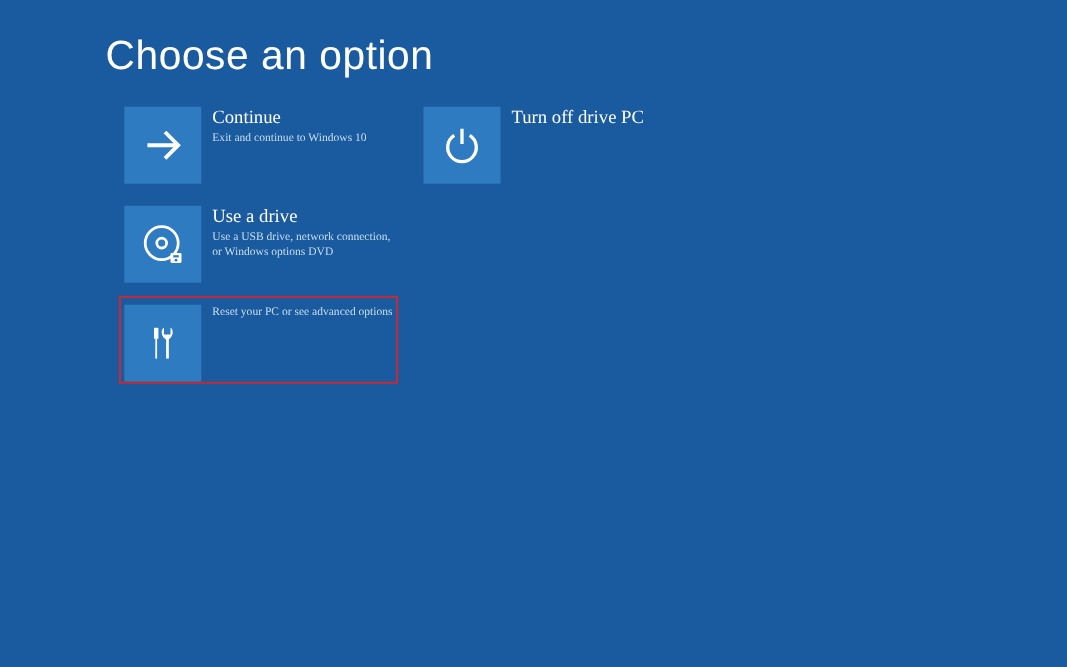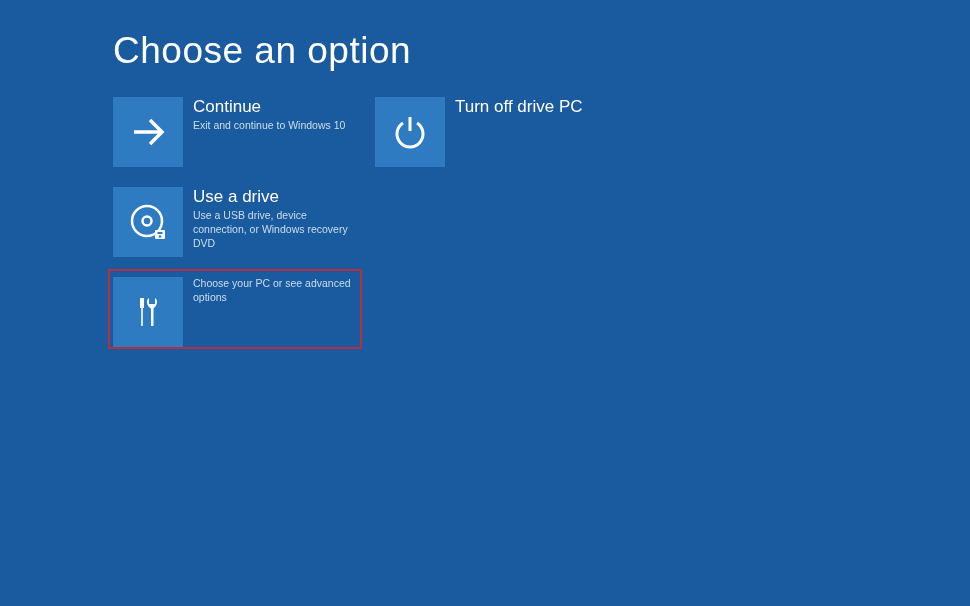--- a/index.html
+++ b/index.html
@@ -11,34 +11,35 @@
       width: 970px;
       height: 606px;
       background-color: #1a5a9e;
       font-family: "Segoe UI Light", "Segoe UI", Arial, sans-serif;
       color: #ffffff;
       overflow: hidden;
       position: relative;
     }
     .heading {
       position: absolute;
-      left: 113px;
+      left: 96px;
       top: 30px;
       font-size: 37px;
       font-weight: 300;
       letter-spacing: 0.5px;
     }
     .tiles-container {
       position: absolute;
       left: 113px;
       top: 97px;
       display: grid;
       grid-template-columns: 262px 262px;
       grid-auto-rows: 80px;
-      gap: 10px 0;
+      gap: 10px 10px;
+      font-family: Liberation Serif, serif;
     }
     .tile {
       display: flex;
       align-items: flex-start;
       cursor: pointer;
     }
     .tile-icon {
       width: 70px;
       height: 70px;
       background-color: #2f7bc1;
@@ -127,39 +128,39 @@
           <rect x="28" y="29" width="10" height="9" rx="1"></rect>
         </g>
         <g fill="#2f7bc1">
           <rect x="30.5" y="31" width="5" height="2"></rect>
           <circle cx="33" cy="35.5" r="1.3"></circle>
         </g>
       </svg>
     </div>
     <div class="tile-text">
       <div class="tile-title">Use a drive</div>
-      <div class="tile-desc">Use a USB drive, device connection, or Windows recovery DVD</div>
+      <div class="tile-desc">Use a USB drive, network connection, or Windows options DVD</div>
     </div>
   </div>
 
   <div></div>
 
   <div class="tile">
     <div class="tile-icon">
       <svg width="40" height="40" viewBox="0 0 40 40">
         <g fill="#ffffff">
 
           <rect x="12" y="6" width="4" height="10"></rect>
           <rect x="13.2" y="16" width="1.6" height="18"></rect>
 
           <path d="M 24 34 L 24 17 C 21 16 19 13 19 10 C 19 8 20 6.5 21 6 L 21 12 L 27 12 L 27 6 C 28 6.5 29 8 29 10 C 29 13 27 16 24 17 Z" fill="#ffffff"></path>
           <rect x="23" y="16" width="2.5" height="18" fill="#ffffff"></rect>
         </g>
       </svg>
     </div>
     <div class="tile-text">
-      <div class="tile-desc">Choose your PC or see advanced options</div>
+      <div class="tile-desc">Reset your PC or see advanced options</div>
     </div>
   </div>
 
 </div>
 
 <div class="highlight-box"></div>
 
 </body></html>

